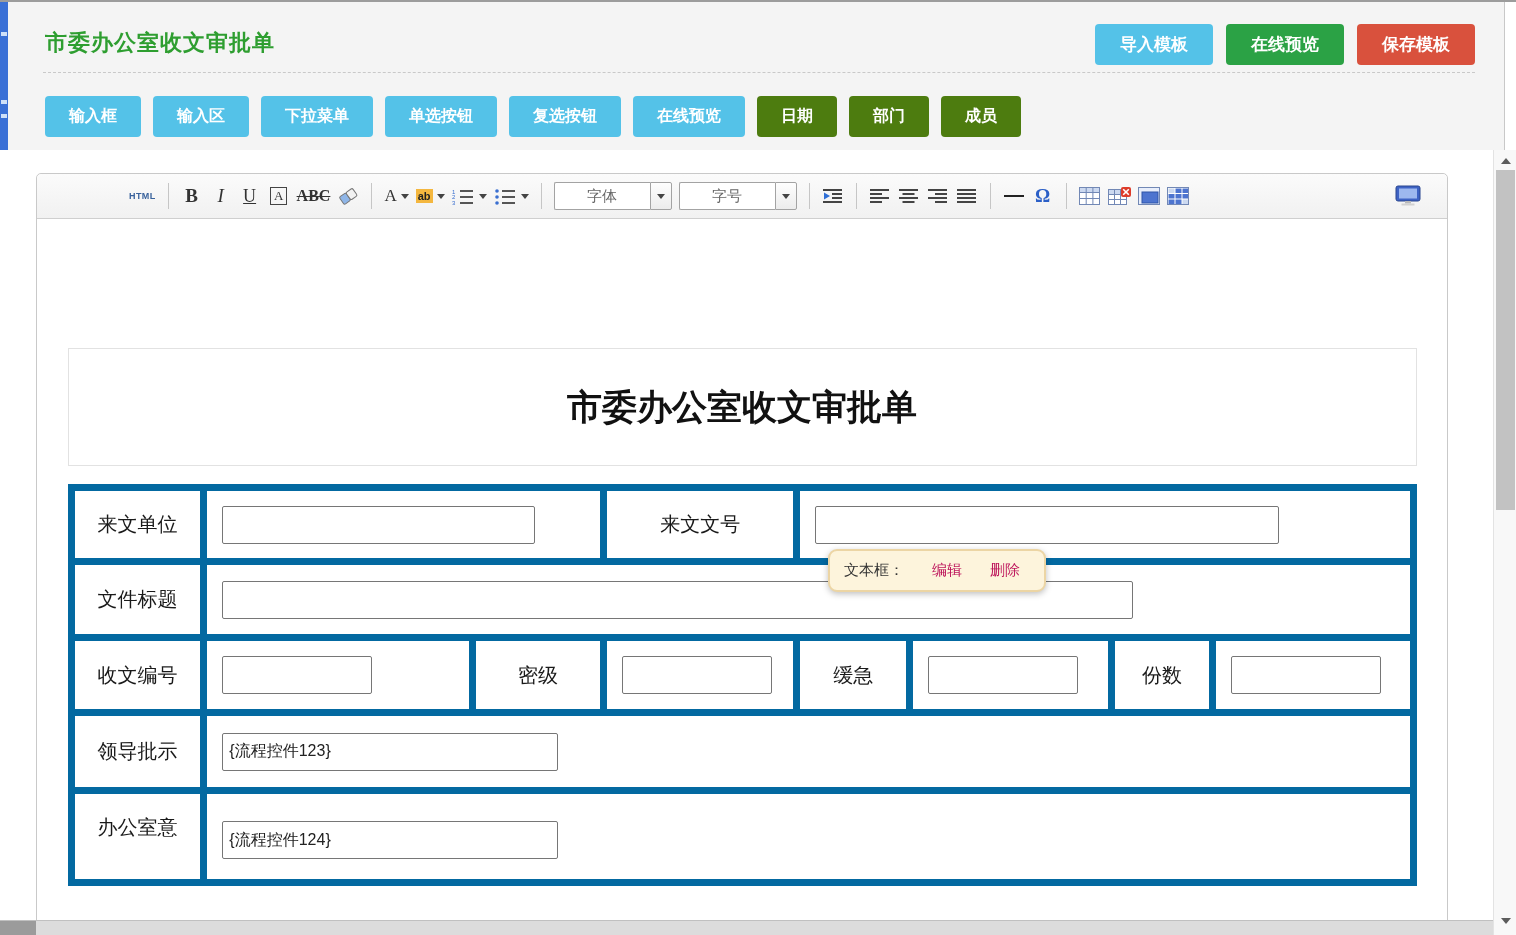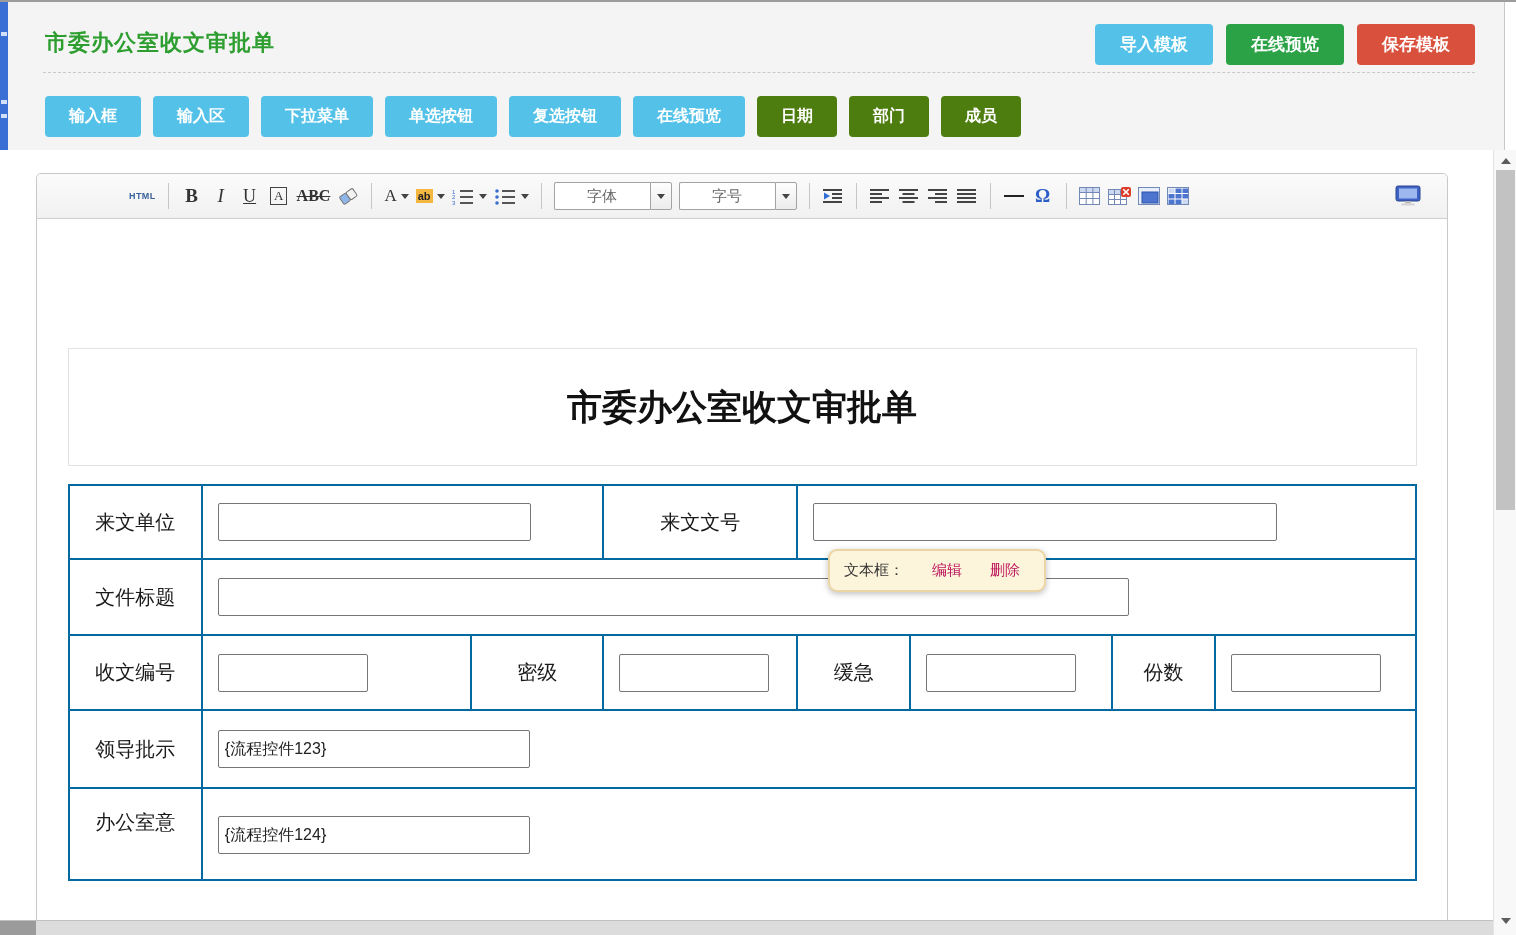--- a/index.html
+++ b/index.html
@@ -61,30 +61,30 @@
   .t-hr { width:20px; height:2px; background:#222; }
   .t-omega { font-size:19px; font-weight:bold; color:#2b5fc7; font-family:"Liberation Serif", serif; }
   .push-right { margin-left:auto; }
 
   
   .canvas { position:relative; height:716px; overflow:hidden; background:#fff; }
   .doc-title-box { width:1349px; height:118px; margin:129px auto 18px auto; border:1px solid #e2e2e2;
                    display:flex; align-items:center; justify-content:center; }
   .doc-title { font-size:35px; font-weight:bold; color:#111; }
   table.form { width:1349px; margin:0 auto; border-collapse:collapse; table-layout:fixed; }
-  table.form td { border:2px solid #0369a1; font-size:20px; color:#1a1a1a; }
+  table.form td { border:7px solid #0369a1; font-size:20px; color:#1a1a1a; }
   td.lab { text-align:center; }
   td.inp { padding-left:15px; }
   .r1 { height:74px; } .r2 { height:76px; } .r3 { height:76px; }
   .r4 { height:75px;padding-left:16px; } .r5 { height:78px; } .r6 { height:92px; }
   input.fld { border:1px solid #767676; border-radius:2px; background:#fff; height:38px;
               font-size:16px; color:#222; font-family:"Liberation Sans", sans-serif; padding:0 6px; }
   .in-md1 { width:313px; } .in-md2 { width:464px; } .in-lg { width:911px; }
   .in-sm { width:150px; height:40px; }
-  .in-flow { width:312px; }
+  .in-flow { width:336px; }
   .r6 td.lab { vertical-align:top; padding-top:20px; }
   .r6 td.inp { vertical-align:top; padding-top:27px; }
 
   
   .tooltip { position:absolute; left:828px; top:549px; width:218px; height:43px; z-index:60;
              background:#fdf4dc; border:2px solid #ecd5a4; border-radius:9px;
              box-shadow:0 2px 6px rgba(0,0,0,0.25); display:flex; align-items:center;
              padding:0 14px; font-size:15px; color:#333; }
   .tooltip a { color:#be185d; cursor:pointer;margin-left:28px; }
   .tt-edit { margin-left:6px; }

